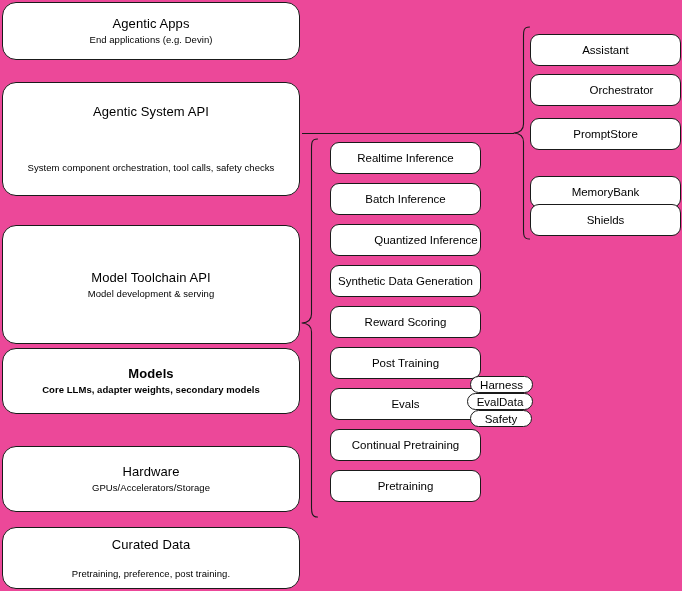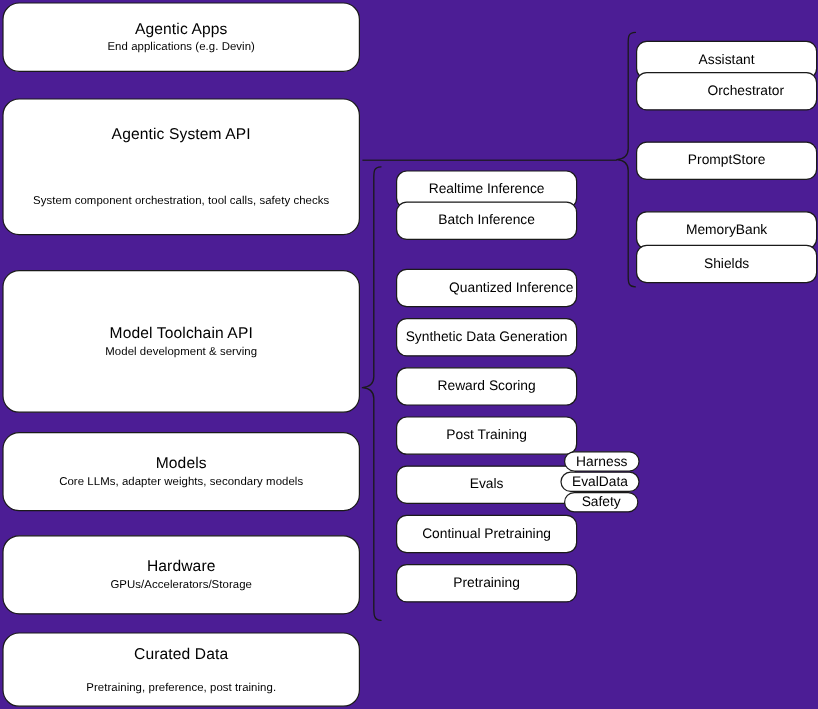--- a/index.html
+++ b/index.html
@@ -4,21 +4,21 @@
 <style>
   html, body {
     margin: 0;
     padding: 0;
     background: #ffffff;
   }
   #canvas {
     position: relative;
     width: 682px;
     height: 591px;
-    background: #4c1d95;
+    background: #ec4899;
     font-family: "Liberation Sans", sans-serif;
     overflow: hidden;
   }
   .box {
     position: absolute;
     box-sizing: border-box;
     border: 1px solid #1a1a1a;
     border-radius: 12px;
     background: #ffffff;
     display: flex;
@@ -104,21 +104,21 @@
   <div class="box layer-box" style="top:82px; height:114px;gap:40px;">
     <div class="layer-title">Agentic System API</div>
     <div class="layer-sub">System component orchestration, tool calls, safety checks</div>
   </div>
 
   <div class="box layer-box" style="top:225px; height:119px;">
     <div class="layer-title">Model Toolchain API</div>
     <div class="layer-sub">Model development &amp; serving</div>
   </div>
 
-  <div class="box layer-box" style="top:360px; height:66px;">
+  <div class="box layer-box" style="top:348px; height:66px;font-weight:bold;">
     <div class="layer-title">Models</div>
     <div class="layer-sub">Core LLMs, adapter weights, secondary models</div>
   </div>
 
   <div class="box layer-box" style="top:446px; height:66px;">
     <div class="layer-title">Hardware</div>
     <div class="layer-sub">GPUs/Accelerators/Storage</div>
   </div>
 
   <div class="box layer-box" style="top:527px; height:62px;gap:13px;">
@@ -144,21 +144,21 @@
              L 11.5 176
              C 11.5 182, 8 184.5, 2 185
              C 8 185.5, 11.5 188, 11.5 194
              L 11.5 368
              C 11.5 374, 11.5 379, 17.5 379"></path>
   </svg>
 
   <div class="box item-box mid-box" style="top:142px;">
     <span>Realtime Inference</span>
   </div>
-  <div class="box item-box mid-box" style="top:168px;">
+  <div class="box item-box mid-box" style="top:183px;">
     <span>Batch Inference</span>
   </div>
   <div class="box item-box mid-box" style="top:224px;padding-left:41px;">
     <span>Quantized Inference</span>
   </div>
   <div class="box item-box mid-box" style="top:265px;">
     <span>Synthetic Data Generation</span>
   </div>
   <div class="box item-box mid-box" style="top:306px;">
     <span>Reward Scoring</span>
@@ -182,21 +182,21 @@
   <div class="pill" style="left:467px; top:393px; width:66px;">
     <span>EvalData</span>
   </div>
   <div class="pill" style="left:470px; top:410px; width:62px;">
     <span>Safety</span>
   </div>
 
   <div class="box item-box right-box" style="top:34px;">
     <span>Assistant</span>
   </div>
-  <div class="box item-box right-box" style="top:60px;padding-left:32px;">
+  <div class="box item-box right-box" style="top:74px;padding-left:32px;">
     <span>Orchestrator</span>
   </div>
   <div class="box item-box right-box" style="top:118px;">
     <span>PromptStore</span>
   </div>
   <div class="box item-box right-box" style="top:161px;margin-top:15px;">
     <span>MemoryBank</span>
   </div>
   <div class="box item-box right-box" style="top:204px;">
     <span>Shields</span>

